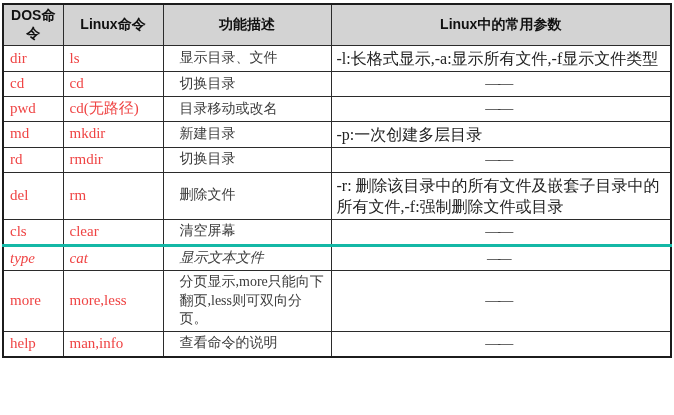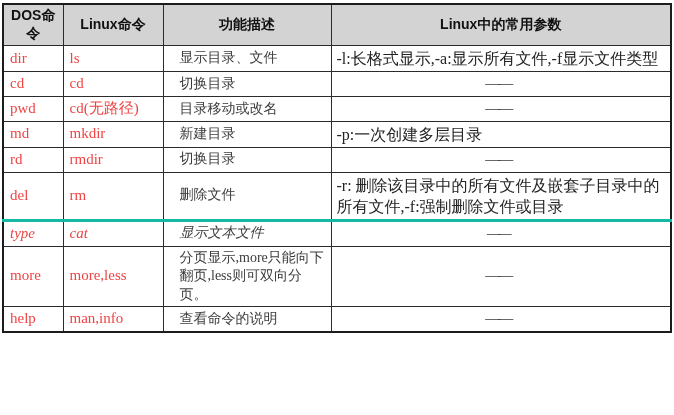--- a/index.html
+++ b/index.html
@@ -113,20 +113,26 @@
     <td class="c-linux">rmdir</td>
     <td class="c-desc">切换目录</td>
     <td class="c-params dash">——</td>
   </tr>
         <tr>
     <td class="c-dos">del</td>
     <td class="c-linux">rm</td>
     <td class="c-desc">删除文件</td>
     <td class="c-params">-r: 删除该目录中的所有文件及嵌套子目录中的所有文件,-f:强制删除文件或目录</td>
   </tr>
+        <tr>
+    <td class="c-dos">cls</td>
+    <td class="c-linux">clear</td>
+    <td class="c-desc">清空屏幕</td>
+    <td class="c-params dash">——</td>
+  </tr>
         <tr class="thick-top">
     <td class="c-dos">type</td>
     <td class="c-linux">cat</td>
     <td class="c-desc">显示文本文件</td>
     <td class="c-params dash">——</td>
   </tr>
         <tr>
     <td class="c-dos">more</td>
     <td class="c-linux">more,less</td>
     <td class="c-desc">分页显示,more只能向下翻页,less则可双向分页。</td>

